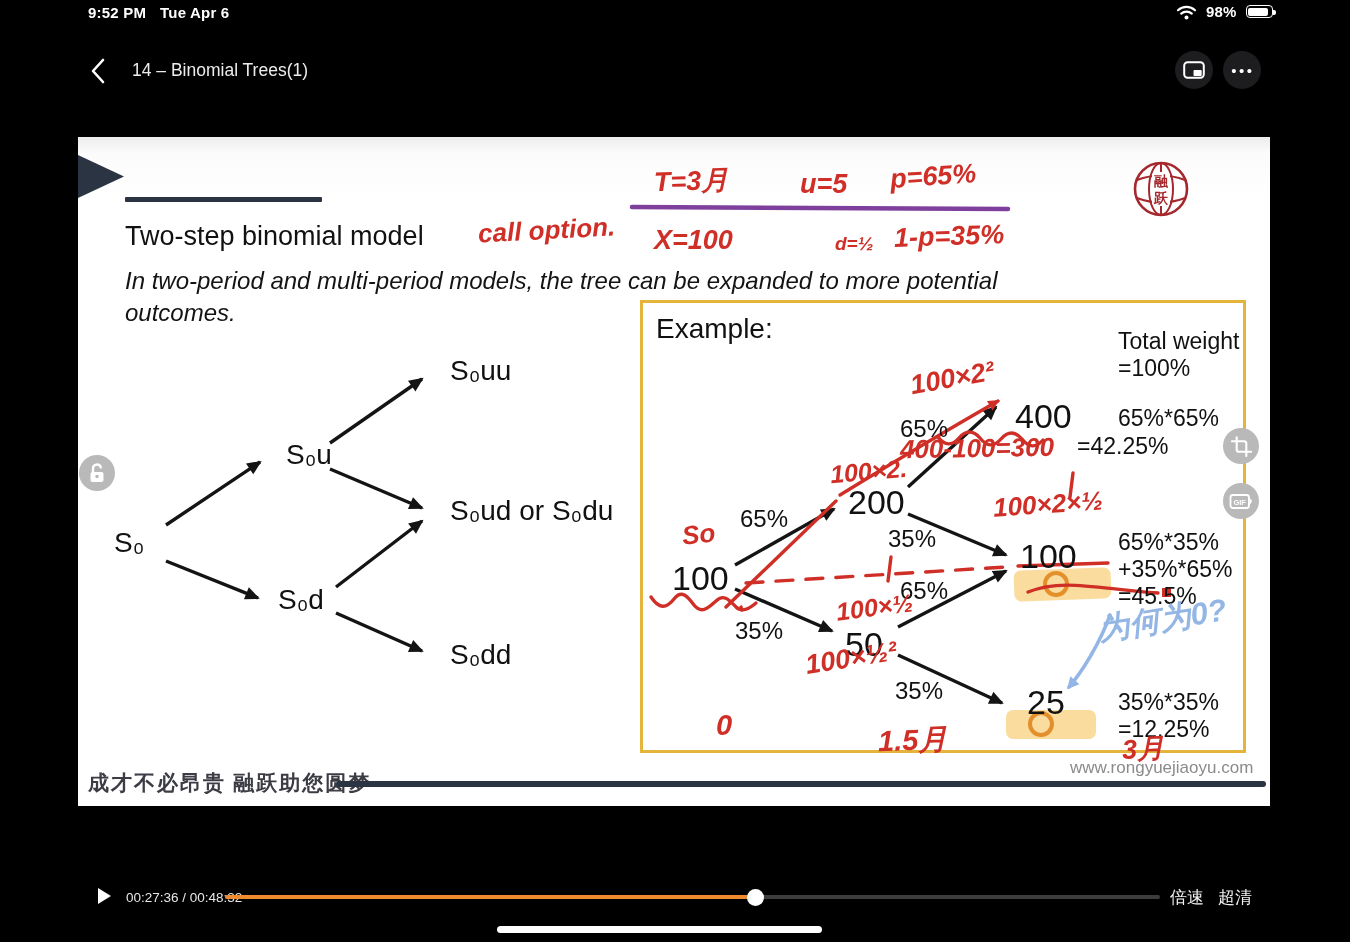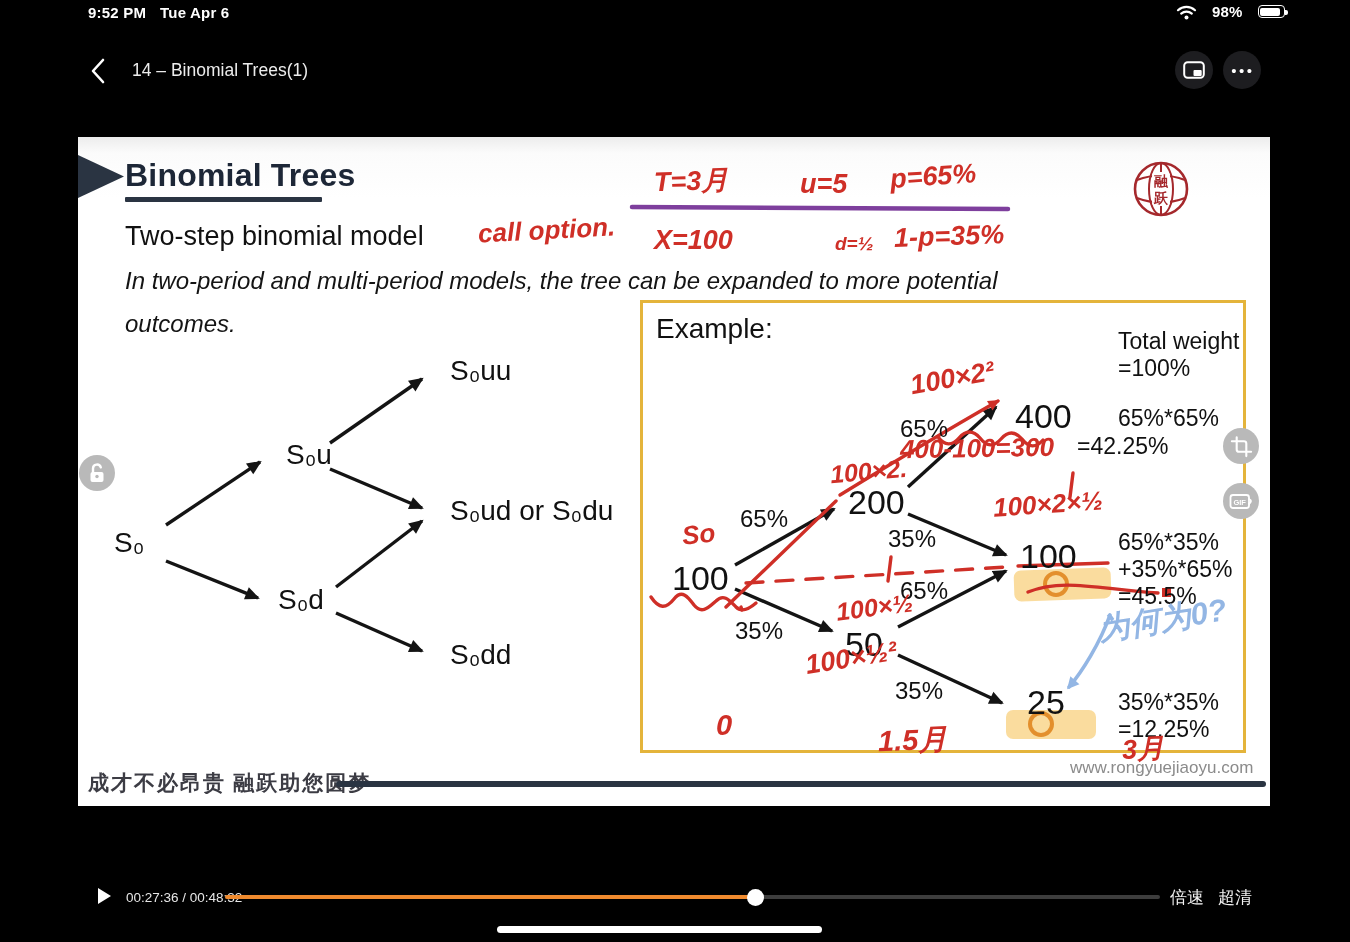--- a/index.html
+++ b/index.html
@@ -53,21 +53,21 @@
 </style>
 </head>
 <body>
 
 <div class="screen">
 
   <div class="abs" style="left:88px;top:4px;display:flex;gap:14px;">
     <span class="sb-text">9:52 PM</span>
     <span class="sb-text">Tue Apr 6</span>
   </div>
-  <div class="abs" style="left:1176px;top:3px;display:flex;align-items:center;gap:15px;">
+  <div class="abs" style="left:1176px;top:3px;display:flex;align-items:center;gap:9px;">
     <svg width="21" height="16" viewBox="0 0 21 16">
       <path d="M2,6.2 a12.5,12.5 0 0 1 17,0" stroke="#fff" stroke-width="2.2" fill="none" stroke-linecap="round"></path>
       <path d="M5.2,9.6 a8,8 0 0 1 10.6,0" stroke="#fff" stroke-width="2.2" fill="none" stroke-linecap="round"></path>
       <circle cx="10.5" cy="13.4" r="2" fill="#fff"></circle>
     </svg>
     <span class="sb-text">98%</span>
     <span class="batt">
         <span class="lvl"></span>
         <span class="nub"></span>
       </span>
@@ -142,21 +142,20 @@
         <path d="M995,336 L992,360"></path>
         <path d="M813,420 L810,444"></path>
         <path d="M663,470 L664,473"></path>
       </g>
       <rect x="1084" y="451" width="9" height="9" fill="#cf2f27"></rect>
 
       <path d="M1032,478 C1022,506 1004,535 991,550" stroke="#93b6e4" stroke-width="3.6" fill="none" stroke-linecap="round" marker-end="url(#abl)"></path>
     </svg>
 
     <div class="abs tri" style="left:0;top:18px;"></div>
-    <div class="abs stitle" style="left:47px;top:20px;">Binomial Trees</div>
     <div class="abs underbar" style="left:47px;top:60px;width:197px;"></div>
     <div class="abs ssub" style="left:47px;top:84px;">Two-step binomial model</div>
     <div class="abs hw" style="left:400px;top:78px;font-size:26px;transform:rotate(-3deg);">call option.</div>
 
     <div class="abs hw" style="left:576px;top:26px;font-size:27px;transform:rotate(-2deg);">T=3月</div>
     <div class="abs hw" style="left:722px;top:32px;font-size:27px;">u=5</div>
     <div class="abs hw" style="left:812px;top:24px;font-size:27px;transform:rotate(-4deg);">p=65%</div>
     <div class="abs hw" style="left:576px;top:88px;font-size:27px;">X=100</div>
     <div class="abs hw" style="left:757px;top:96px;font-size:19px;">d=½</div>
     <div class="abs hw" style="left:816px;top:84px;font-size:27px;transform:rotate(-2deg);">1-p=35%</div>
@@ -164,21 +163,21 @@
     <svg class="abs" style="left:1054px;top:23px;" width="58" height="58" viewBox="0 0 58 58">
       <circle cx="29" cy="29" r="26" fill="#fff" stroke="#a5282c" stroke-width="2.6"></circle>
       <ellipse cx="29" cy="29" rx="12" ry="26" fill="none" stroke="#a5282c" stroke-width="2"></ellipse>
       <path d="M5,20 Q29,11 53,20 M5,38 Q29,47 53,38 M29,3 V55" fill="none" stroke="#a5282c" stroke-width="2"></path>
       <rect x="20" y="12" width="18" height="34" rx="4" fill="#fff"></rect>
       <text x="29" y="26" font-size="14" font-weight="bold" fill="#a5282c" text-anchor="middle">融</text>
       <text x="29" y="43" font-size="14" font-weight="bold" fill="#a5282c" text-anchor="middle">跃</text>
     </svg>
 
     <div class="abs para" style="left:47px;top:128px;">In two-period and multi-period models, the tree can be expanded to more potential</div>
-    <div class="abs para" style="left:47px;top:160px;margin-top:11px;">outcomes.</div>
+    <div class="abs para" style="left:47px;top:160px;">outcomes.</div>
 
     <div class="abs tnode" style="left:36px;top:390px;">S₀</div>
     <div class="abs tnode" style="left:208px;top:302px;text-align:center;">S₀u</div>
     <div class="abs tnode" style="left:200px;top:447px;">S₀d</div>
     <div class="abs tnode" style="left:372px;top:218px;">S₀uu</div>
     <div class="abs tnode" style="left:372px;top:358px;text-align:right;">S₀ud or S₀du</div>
     <div class="abs tnode" style="left:372px;top:502px;">S₀dd</div>
 
     <div class="abs exbox" style="left:562px;top:163px;width:606px;height:453px;"></div>
     <div class="abs exlabel" style="left:578px;top:176px;">Example:</div>

